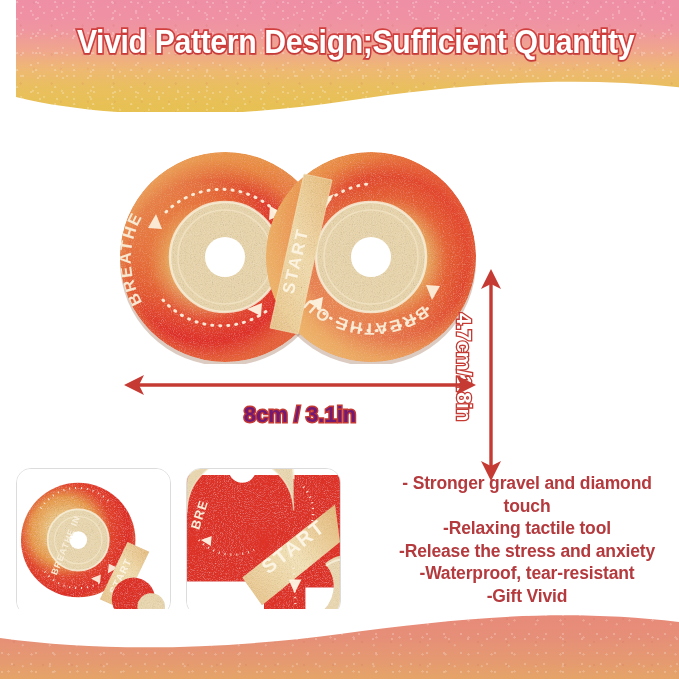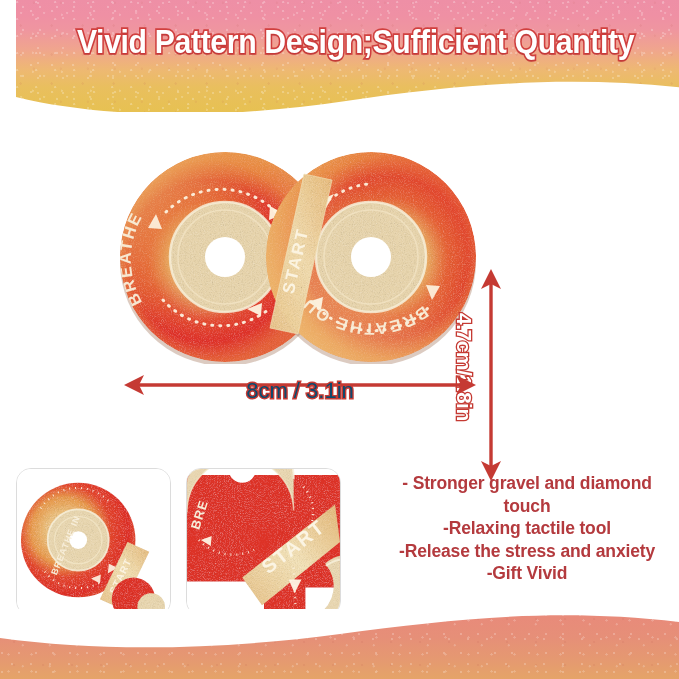--- a/index.html
+++ b/index.html
@@ -101,24 +101,24 @@
     -webkit-text-stroke:2.6px #c53a33;
     paint-order:stroke fill;
     letter-spacing:-0.5px;
     white-space:nowrap;
   }
   .dim-h{
     position:absolute; left:122px; top:262px; width:356px; height:52px;
   }
   .dim-h svg{ display:block; }
   .dim-h-label{
-    position:absolute; left:0; top:4px; width:356px;
+    position:absolute; left:0; top:28px; width:356px;
     text-align:center;
-    font-size:22px; font-weight:normal;
-    color:#0c4a6e;
+    font-size:22px; font-weight:bold;
+    color:#701a75;
     -webkit-text-stroke:2.8px #c53a33;
     paint-order:stroke fill;
     letter-spacing:0px;
     white-space:nowrap;
   }
 
   
   .bottom{
     position:absolute; left:0; top:460px; width:679px; height:170px;
   }
@@ -388,20 +388,21 @@
 
       <path d="M 140,96 A 34,34 0 0 1 155,88 L 155,148 L 132,148 A 34,34 0 0 0 140,96 Z" fill="#e8d6b0" filter="url(#sp2)"></path>
       <path d="M 141,98 A 32,32 0 0 1 155,92" fill="none" stroke="#f8f1dd" stroke-width="2" opacity=".8"></path>
     </svg>
   </div>
 
   <div class="features">
     <div class="feature-line wrap">- Stronger gravel and diamond touch</div>
     <div class="feature-line">-Relaxing tactile tool</div>
     <div class="feature-line">-Release the stress and anxiety</div>
+    <div class="feature-line">-Waterproof, tear-resistant</div>
     <div class="feature-line">-Gift Vivid</div>
   </div>
 </div>
 
 <div class="footer-band">
   <div class="footer-grad"></div>
   <div class="footer-noise"></div>
   <svg class="footer-wave" viewBox="0 0 679 44" preserveAspectRatio="none">
     <path d="M0,0 L679,0 L679,14 C560,0 460,10 340,26 C220,42 100,44 0,30 Z" fill="#ffffff"></path>
   </svg>

